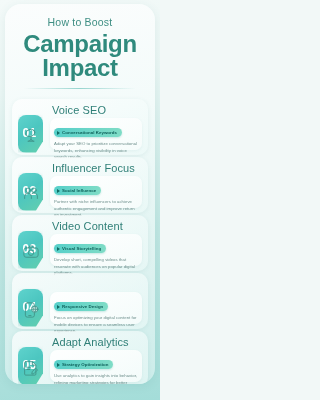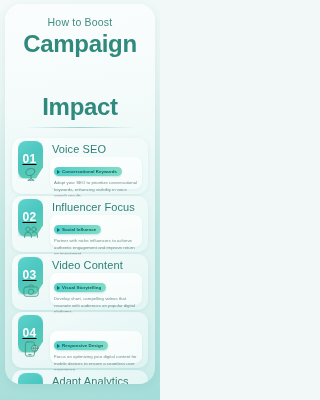--- a/index.html
+++ b/index.html
@@ -36,21 +36,21 @@
     line-height:1.2;
   }
   .title {
     font-size:24px;
     line-height:1.02;
     font-weight:700;
     color:#2f8a7d;
     letter-spacing:-.3px;
     margin-top:3px;
   }
-  .title .l2 { display:block;margin-top:39px; }
+  .title .l2 { display:block; }
 
   .divider {
     width:112px; height:1px; margin:7px auto 0;
     background:linear-gradient(90deg,rgba(120,200,192,0),rgba(120,200,192,.75),rgba(120,200,192,0));
   }
 
   .cards {
     padding:6px 7px 6px 7px;
     display:flex; flex-direction:column;
     gap:2px;
@@ -59,28 +59,27 @@
   .card {
     position:relative;
     height:56px;
     border-radius:10px;
     background:linear-gradient(150deg,rgba(255,255,255,.70),rgba(236,250,248,.55));
     box-shadow:0 1px 4px rgba(70,140,135,.10);
   }
 
   .badge {
     position:absolute;
-    left:6px; top:3px;
+    left:6px; top:16px;
     width:25px; height:38px;
     border-radius:8px 8px 8px 8px;
     background:linear-gradient(145deg,#5fd3cd 0%,#4cc6c0 45%,#63cfae 100%);
     clip-path:polygon(0 0,100% 0,100% 70%,72% 100%,0 100%);
     display:flex; align-items:center; justify-content:center;
     box-shadow:0 2px 5px rgba(60,170,160,.35);
-    text-decoration:underline;
   }
   .badge span {
     color:#ffffff;
     font-size:12px;
     font-weight:600;
     letter-spacing:.3px;
     transform:translate(-1px,-1px);
   }
 
   .card-title {

